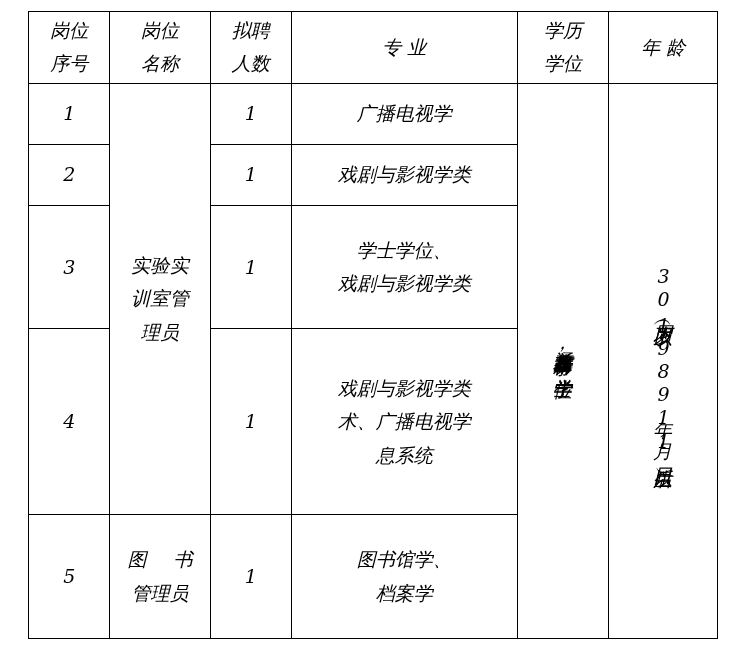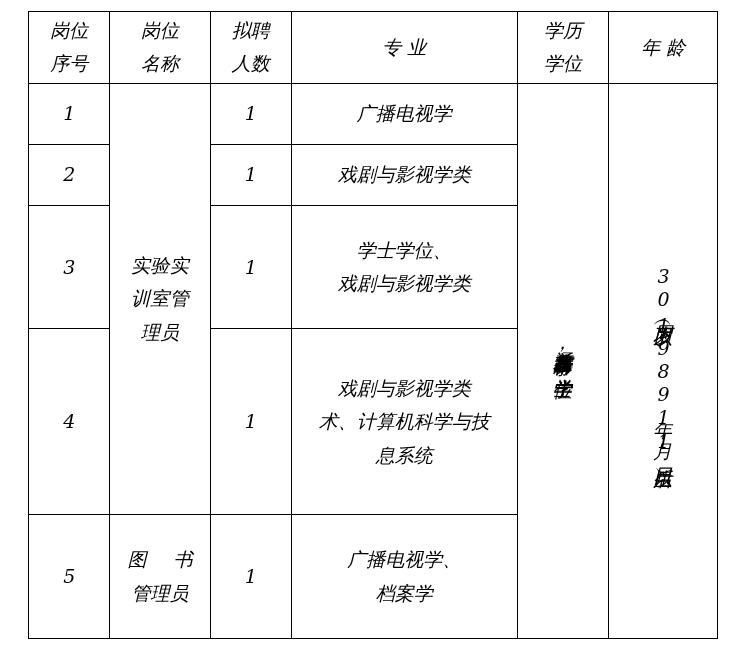--- a/index.html
+++ b/index.html
@@ -153,31 +153,31 @@
         <td class="multiline">
           <span>学士学位、</span>
           <span>戏剧与影视学类</span>
         </td>
       </tr>
       <tr style="height:158px;">
         <td class="num">4</td>
         <td class="num">1</td>
         <td class="multiline">
           <span>戏剧与影视学类</span>
-          <span>术、计算机科学与技</span>
+          <span>术、广播电视学</span>
           <span>息系统</span>
         </td>
       </tr>
       <tr style="height:105px;">
         <td class="num">5</td>
         <td class="lib-name">
           <span class="sp">图 书</span>
           <span>管理员</span>
         </td>
         <td class="num">1</td>
         <td class="multiline">
-          <span>广播电视学、</span>
+          <span>图书馆学、</span>
           <span>档案学</span>
         </td>
       </tr>
     </tbody>
   </table>
 </div>
 
 </body></html>

